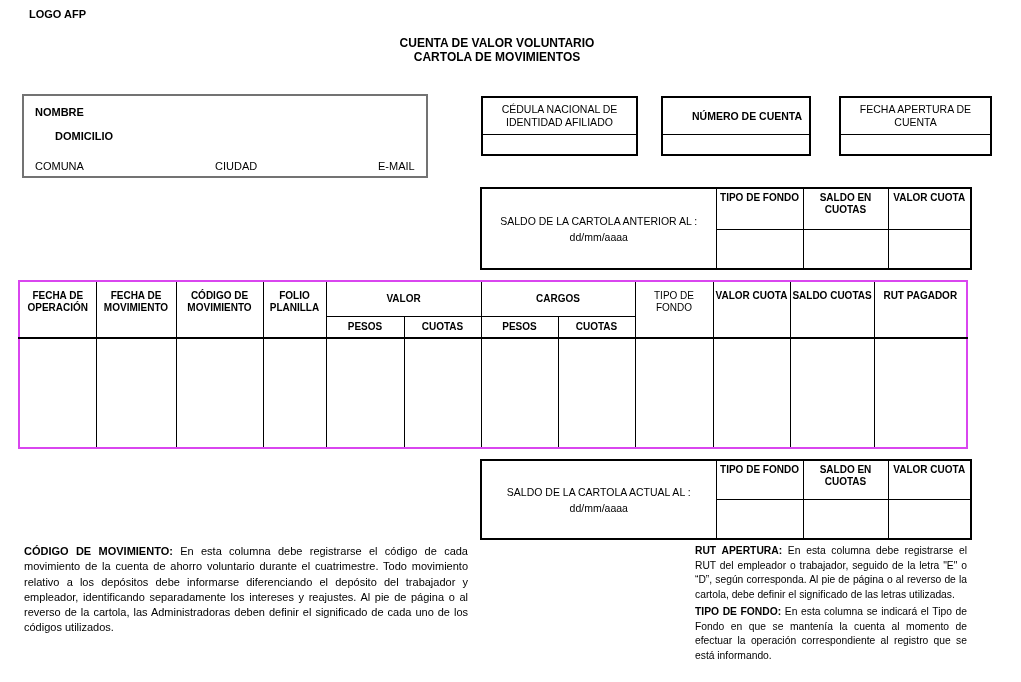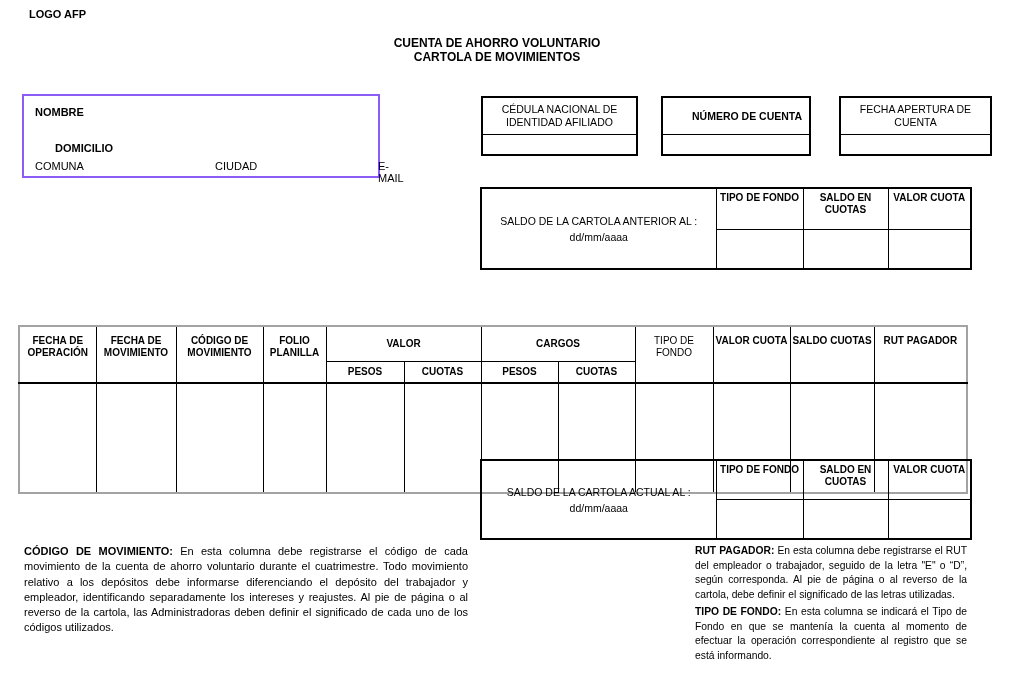--- a/index.html
+++ b/index.html
@@ -7,21 +7,21 @@
   body { font-family: "Liberation Sans", sans-serif; color: #000; }
   .page { position: relative; width: 1021px; height: 682px; background: #ffffff; overflow: hidden; }
   .abs { position: absolute; }
 
   .logo { left: 29px; top: 8px; font-size: 11px; font-weight: bold; }
 
   .title-block { left: 310px; top: 36px; width: 374px; text-align: center;
                  font-size: 12px; font-weight: bold; line-height: 14px; }
 
   
-  .affiliate-box { left: 22px; top: 94px; width: 358px; height: 84px; border: 2px solid #8b5cf6; }
+  .affiliate-box { left: 22px; top: 94px; width: 406px; height: 84px; border: 2px solid #737373; }
   .affiliate-box .row-label { position: absolute; font-size: 11px; font-weight: bold; }
   .affiliate-box .plain { font-weight: normal; }
 
   
   .id-box { top: 96px; height: 60px; border: 2px solid #000; display: flex; flex-direction: column; }
   .id-box .id-label { height: 37px; border-bottom: 1px solid #000; display: flex;
                       align-items: center; justify-content: center; text-align: center;
                       font-size: 10.5px; line-height: 13px; padding: 0 6px; }
   .id-box .id-value { flex: 1; }
   .id-box.bold-label .id-label { font-weight: bold; padding-left: 28px; }
@@ -31,21 +31,21 @@
   .saldo-table { width: 490px; border: 2px solid #000; }
   .saldo-table th, .saldo-table td { border: 1px solid #000; padding: 0; }
   .saldo-table .saldo-label-cell { text-align: center; vertical-align: middle;
       font-size: 10.5px; font-weight: normal; line-height: 16px; }
   .saldo-table th.colhead { vertical-align: top; text-align: center;
       font-size: 10px; font-weight: bold; line-height: 12px; padding-top: 3px; }
   .saldo-anterior { left: 480px; top: 187px; }
   .saldo-actual   { left: 480px; top: 459px; }
 
   
-  .mov-table { left: 18px; top: 280px; width: 948px; border: 2px solid #a3a3a3; margin-top: 45px; }
+  .mov-table { left: 18px; top: 280px; width: 948px; border: 2px solid #d946ef; }
   .mov-table th, .mov-table td { border: 1px solid #000; padding: 0; }
   .mov-table th { font-size: 10px; font-weight: bold; text-align: center; line-height: 12px; }
   .mov-table th.span2 { vertical-align: top; padding-top: 8px; border-bottom: 2px solid #000; }
   .mov-table th.group { vertical-align: middle; }
   .mov-table tr.group-row { height: 35px; }
   .mov-table tr.sub-row { height: 22px; }
   .mov-table tr.sub-row th { border-bottom: 2px solid #000; vertical-align: middle; }
   .mov-table tr.body-row { height: 110px; }
   .mov-table th.normal-weight { font-weight: normal; }
 
@@ -59,27 +59,27 @@
   .footnote-left p { margin: 0; }
 </style>
 </head>
 <body>
 
 <div class="page">
 
   <div class="abs logo">LOGO AFP</div>
 
   <div class="abs title-block">
-    <div>CUENTA DE AHORRO VOLUNTARIO</div>
+    <div>CUENTA DE VALOR VOLUNTARIO</div>
     <div>CARTOLA DE MOVIMIENTOS</div>
   </div>
 
   <div class="abs affiliate-box">
     <span class="row-label" style="left:11px; top:10px;">NOMBRE</span>
-    <span class="row-label" style="left:11px; top:46px;padding-left:20px;">DOMICILIO</span>
+    <span class="row-label" style="left:11px; top:34px;padding-left:20px;">DOMICILIO</span>
     <span class="row-label plain" style="left:11px; top:64px;">COMUNA</span>
     <span class="row-label plain" style="left:191px; top:64px;">CIUDAD</span>
     <span class="row-label plain" style="left:354px; top:64px;">E-MAIL</span>
   </div>
 
   <div class="abs id-box" style="left:481px; width:157px;justify-content:space-between;">
     <div class="id-label">CÉDULA NACIONAL DE IDENTIDAD AFILIADO</div>
     <div class="id-value"></div>
   </div>
   <div class="abs id-box bold-label" style="left:661px; width:150px;">
@@ -193,20 +193,20 @@
     </table>
 
   <div class="abs footnote footnote-left">
     <p>
       <span class="term">CÓDIGO DE MOVIMIENTO:</span><span>En esta columna debe registrarse el código de cada movimiento de la cuenta de ahorro voluntario durante el cuatrimestre. Todo movimiento relativo a los depósitos debe informarse diferenciando el depósito del trabajador y empleador, identificando separadamente los intereses y reajustes. Al pie de página o al reverso de la cartola, las Administradoras deben definir el significado de cada uno de los códigos utilizados.</span>
     </p>
   </div>
 
   <div class="abs footnote footnote-right">
     <p>
-      <span class="term">RUT PAGADOR:</span><span>En esta columna debe registrarse el RUT del empleador o trabajador, seguido de la letra "E" o “D”, según corresponda. Al pie de página o al reverso de la cartola, debe definir el significado de las letras utilizadas.</span>
+      <span class="term">RUT APERTURA:</span><span>En esta columna debe registrarse el RUT del empleador o trabajador, seguido de la letra "E" o “D”, según corresponda. Al pie de página o al reverso de la cartola, debe definir el significado de las letras utilizadas.</span>
     </p>
     <p>
       <span class="term">TIPO DE FONDO:</span><span>En esta columna se indicará el Tipo de Fondo en que se mantenía la cuenta al momento de efectuar la operación correspondiente al registro que se está informando.</span>
     </p>
   </div>
 
 </div>
 
 </body></html>

